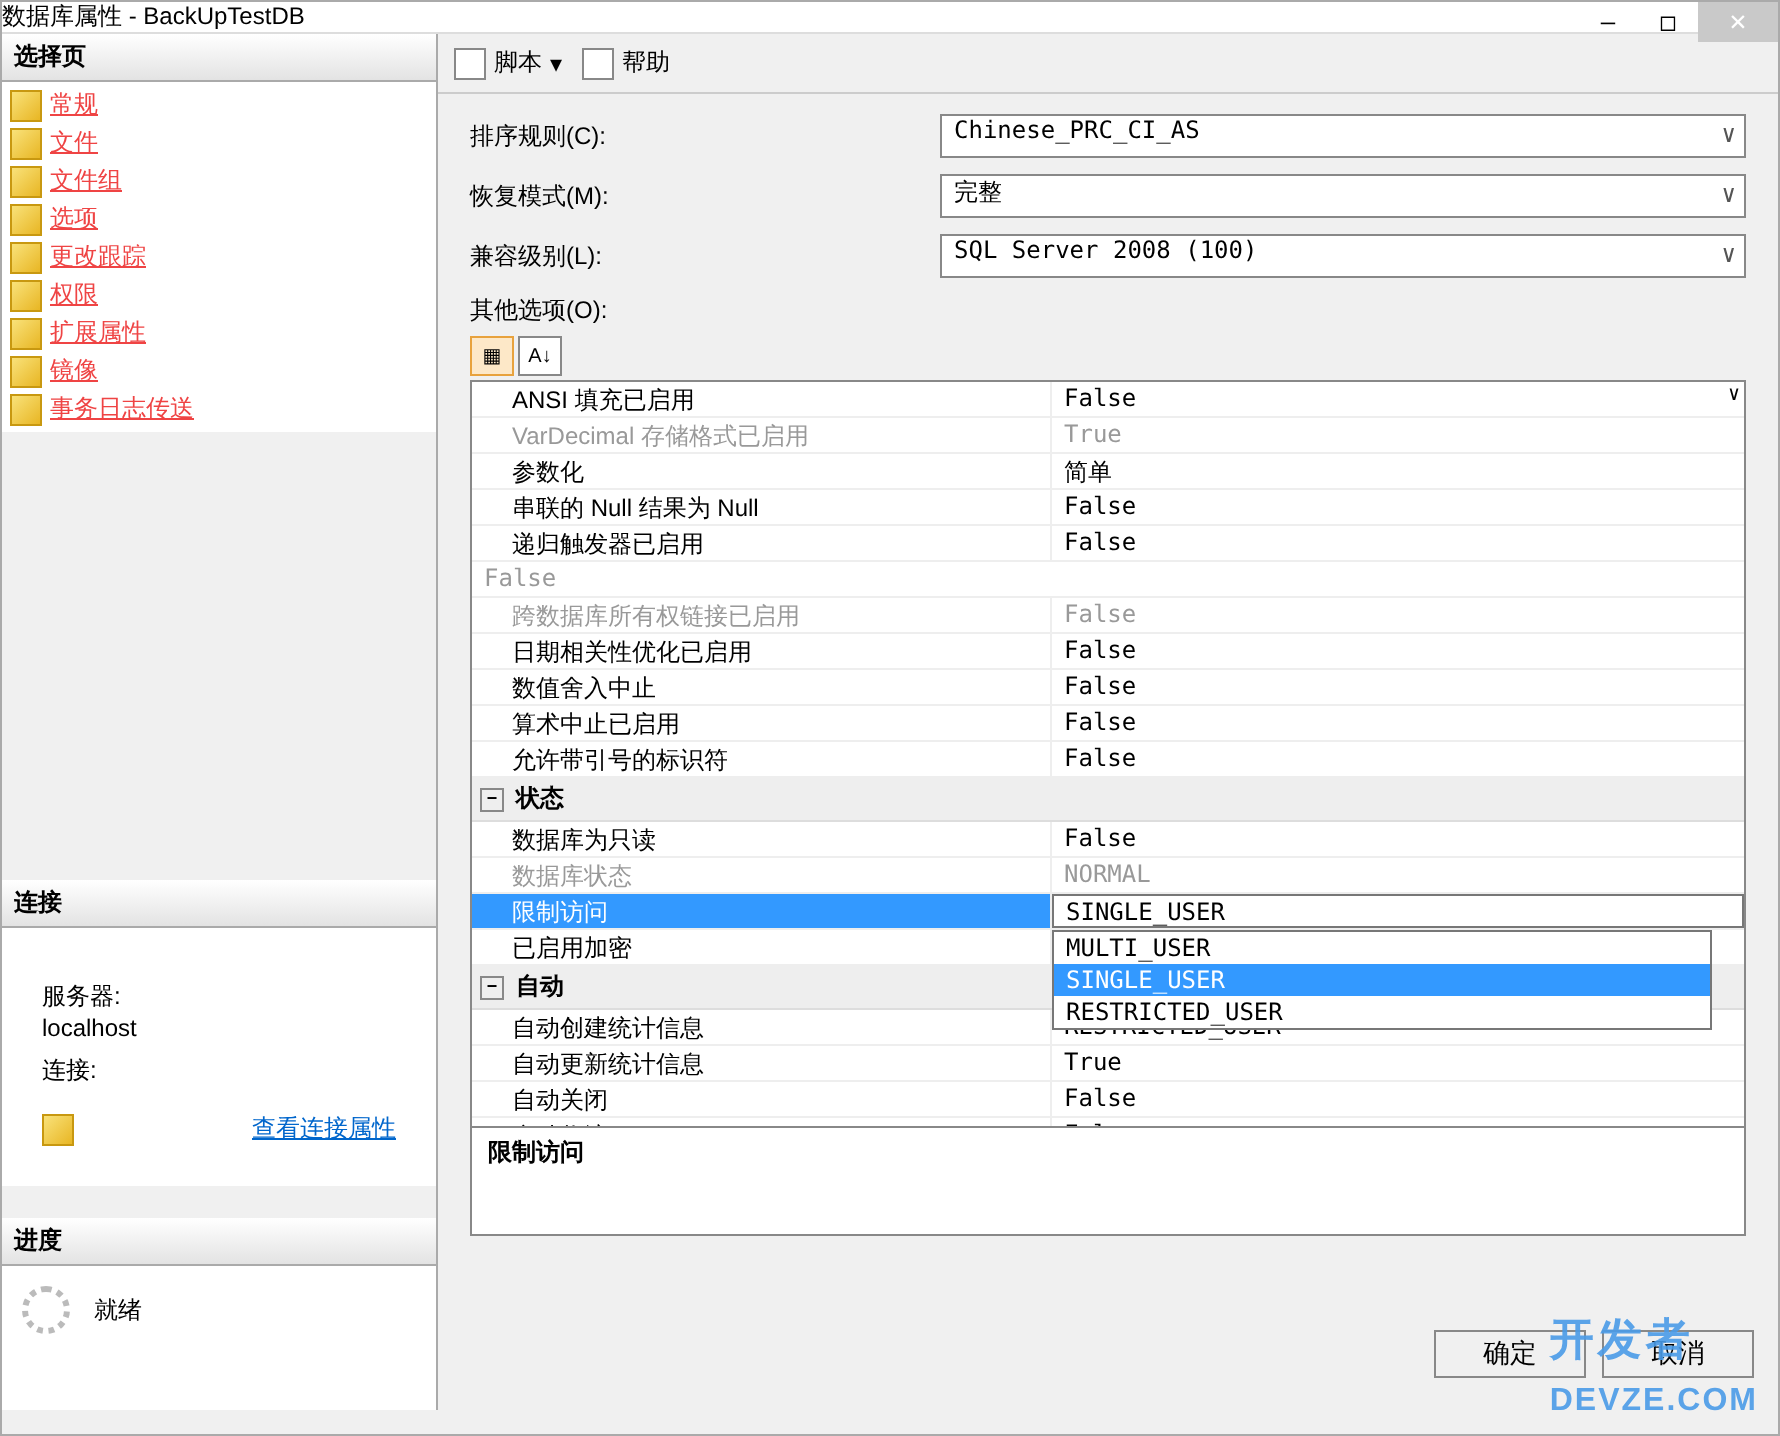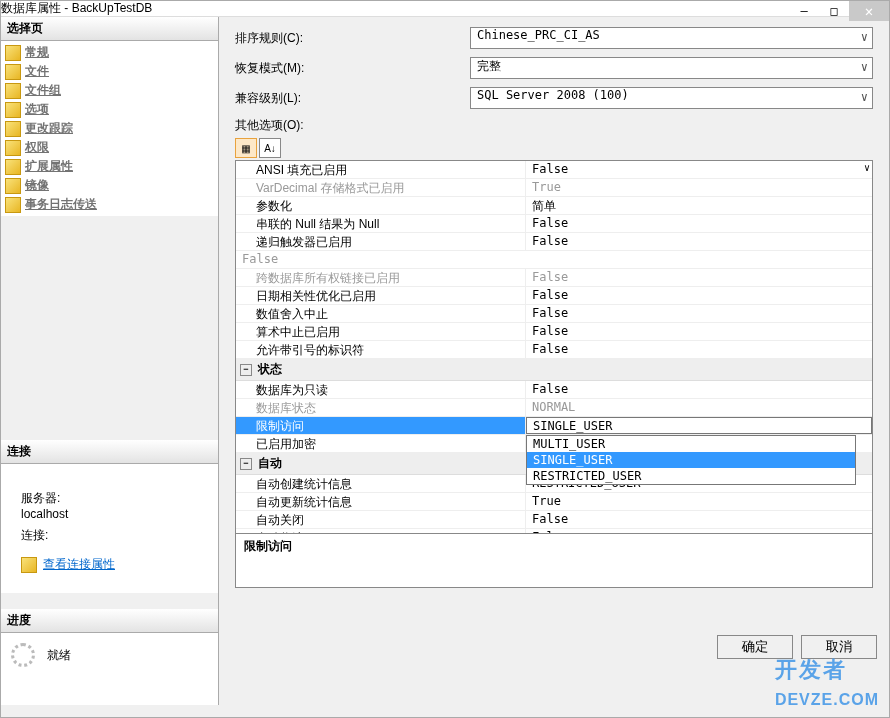--- a/index.html
+++ b/index.html
@@ -9,25 +9,25 @@
 .titlebar-title { font-size: 12px; }
 .window-controls { position: absolute; right: 0; top: 0; display: flex; }
 .win-btn { width: 30px; height: 20px; display: flex; align-items: center; justify-content: center; font-family: monospace; cursor: pointer; }
 .win-btn.close { background: #c9c9c9; width: 40px; color: #fff; font-size: 14px; }
 .content { display: flex; height: calc(100% - 28px); }
 .left-panel { width: 218px; background: #f0f0f0; border-right: 1px solid #aaa; display: flex; flex-direction: column; }
 .panel-header { background: linear-gradient(#fff, #e3e3e3); border-bottom: 1px solid #aaa; padding: 3px 6px; font-weight: bold; }
 .nav-list { background: #fff; flex: 0 0 auto; padding: 2px 0; }
 .nav-item { display: flex; align-items: center; padding: 1px 4px; gap: 4px; cursor: pointer; }
 .nav-icon { width: 16px; height: 16px; background: linear-gradient(135deg, #f9e27a, #e8b624); border: 1px solid #c89810; flex-shrink: 0; }
-.nav-item a { color: #737373; text-decoration: underline; font-weight: bold; }
+.nav-item a { color: #ef4444; text-decoration: underline; }
 .flex-spacer { flex: 1; background: #f0f0f0; }
 .conn-section { background: #fff; padding: 20px; }
 .conn-section .lbl { margin-top: 6px; }
-.conn-link { display: flex; align-items: center; gap: 6px; margin-top: 12px; }
+.conn-link { display: flex; align-items: center; gap: 6px; margin-top: 12px; justify-content: space-between; }
 .conn-link a { color: #0066cc; text-decoration: underline; }
 .progress-section { background: #fff; padding: 10px; }
 .progress-row { display: flex; align-items: center; gap: 12px; }
 .spinner { width: 24px; height: 24px; border: 3px dotted #bbb; border-radius: 50%; }
 .right-panel { flex: 1; display: flex; flex-direction: column; background: #f0f0f0; }
 .toolbar { display: flex; align-items: center; padding: 6px 8px; gap: 4px; border-bottom: 1px solid #ccc; background: #f0f0f0; }
 .tb-icon { width: 16px; height: 16px; border: 1px solid #888; background: #fff; }
 .props { padding: 10px 16px 0 16px; }
 .prop-row { display: flex; align-items: center; margin-bottom: 8px; }
 .prop-label { width: 235px; }
@@ -125,20 +125,27 @@
       <div class="progress-section">
         <div class="progress-row">
           <div class="spinner"></div>
           <span>就绪</span>
         </div>
       </div>
       <div style="height:28px;background:#fff"></div>
     </div>
 
     <div class="right-panel">
+      <div class="toolbar">
+        <span class="tb-icon"></span>
+        <span>脚本</span>
+        <span>▾</span>
+        <span style="margin-left:6px" class="tb-icon"></span>
+        <span>帮助</span>
+      </div>
       <div class="props">
         <div class="prop-row">
           <span class="prop-label">排序规则(C):</span>
           <div class="prop-select"><span>Chinese_PRC_CI_AS</span></div>
         </div>
         <div class="prop-row">
           <span class="prop-label">恢复模式(M):</span>
           <div class="prop-select"><span>完整</span></div>
         </div>
         <div class="prop-row">

